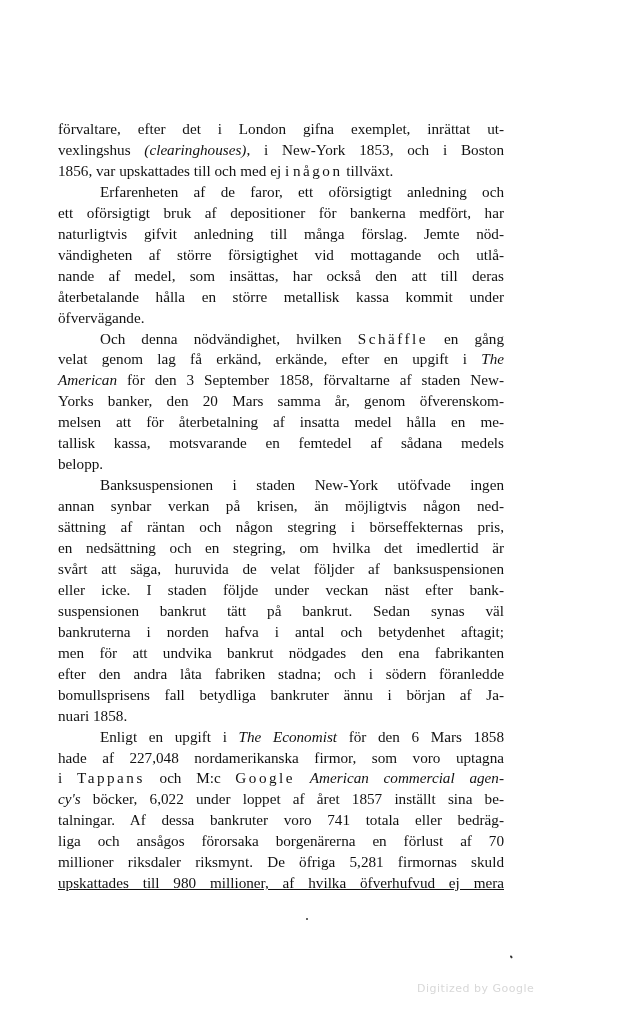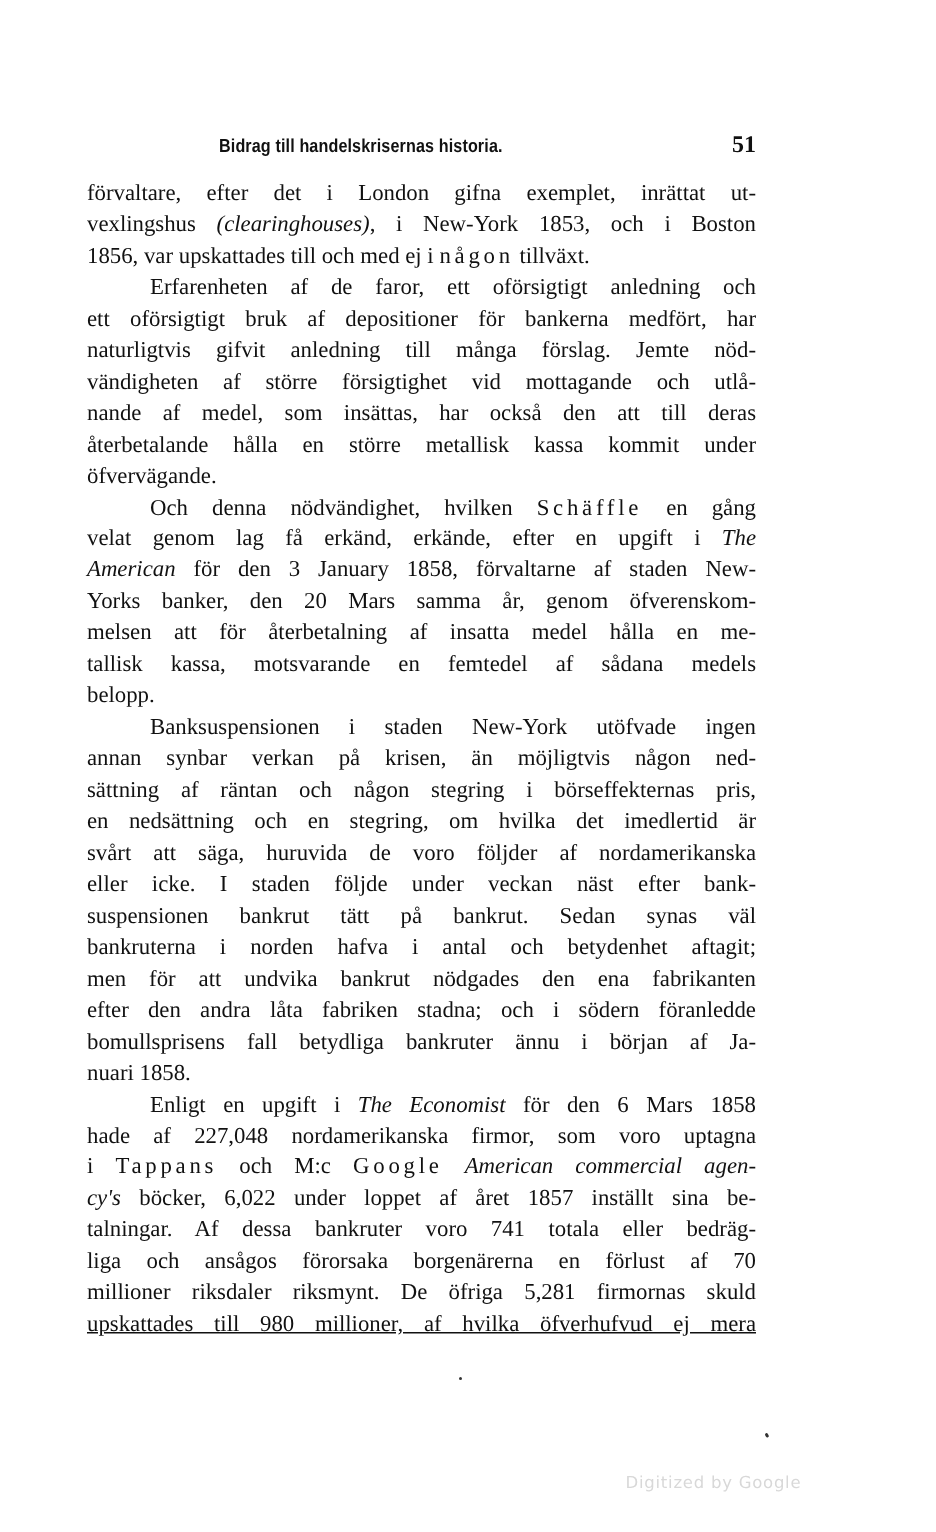--- a/index.html
+++ b/index.html
@@ -18,48 +18,44 @@
   .line span.i { font-style: italic; }
   .spaced { letter-spacing: 2.5px; }
   .watermark { position: absolute; left: 417px; top: 982px; font-family: "DejaVu Sans", sans-serif;
                font-size: 11px; color: #d8d8d8; letter-spacing: 0.5px; }
   .speck { position: absolute; background: #333; width: 2px; height: 2px; border-radius: 1px; }
 </style>
 </head>
 <body>
 
 <div class="page">
-  <div class="header">
-    <span class="running-title">Bidrag till handelskrisernas historia.</span>
-    <span class="page-number">51</span>
-  </div>
 
   <div class="body" id="body">
       <div class="line" style="top: 0px;">förvaltare, efter det i London gifna exemplet, inrättat ut-</div>
       <div class="line" style="top: 20.95px;"><span>vexlingshus </span><span class="i">(clearinghouses)</span><span>, i New-York 1853, och i Boston</span></div>
       <div class="line last" style="top: 41.9px;"><span>1856, var upskattades till och med ej i </span><span class="spaced">någon</span><span> tillväxt.</span></div>
       <div class="line indent" style="top: 62.85px;">Erfarenheten af de faror, ett oförsigtigt anledning och</div>
       <div class="line" style="top: 83.8px;">ett oförsigtigt bruk af depositioner för bankerna medfört, har</div>
       <div class="line" style="top: 104.75px;">naturligtvis gifvit anledning till många förslag. Jemte nöd-</div>
       <div class="line" style="top: 125.7px;">vändigheten af större försigtighet vid mottagande och utlå-</div>
       <div class="line" style="top: 146.65px;">nande af medel, som insättas, har också den att till deras</div>
       <div class="line" style="top: 167.6px;">återbetalande hålla en större metallisk kassa kommit under</div>
       <div class="line last" style="top: 188.55px;">öfvervägande.</div>
       <div class="line indent" style="top: 209.5px;"><span>Och denna nödvändighet, hvilken </span><span class="spaced">Schäffle</span><span> en gång</span></div>
       <div class="line" style="top: 230.45px;"><span>velat genom lag få erkänd, erkände, efter en upgift i </span><span class="i">The</span></div>
-      <div class="line" style="top: 251.4px;"><span class="i">American</span><span> för den 3 January 1858, förvaltarne af staden New-</span></div>
+      <div class="line" style="top: 251.4px;"><span class="i">American</span><span> för den 3 September 1858, förvaltarne af staden New-</span></div>
       <div class="line" style="top: 272.35px;">Yorks banker, den 20 Mars samma år, genom öfverenskom-</div>
       <div class="line" style="top: 293.3px;">melsen att för återbetalning af insatta medel hålla en me-</div>
       <div class="line" style="top: 314.25px;">tallisk kassa, motsvarande en femtedel af sådana medels</div>
       <div class="line last" style="top: 335.2px;">belopp.</div>
       <div class="line indent" style="top: 356.15px;">Banksuspensionen i staden New-York utöfvade ingen</div>
       <div class="line" style="top: 377.1px;">annan synbar verkan på krisen, än möjligtvis någon ned-</div>
       <div class="line" style="top: 398.05px;">sättning af räntan och någon stegring i börseffekternas pris,</div>
       <div class="line" style="top: 419px;">en nedsättning och en stegring, om hvilka det imedlertid är</div>
-      <div class="line" style="top: 439.95px;">svårt att säga, huruvida de voro följder af nordamerikanska</div>
+      <div class="line" style="top: 439.95px;">svårt att säga, huruvida de velat följder af banksuspensionen</div>
       <div class="line" style="top: 460.9px;">eller icke. I staden följde under veckan näst efter bank-</div>
       <div class="line" style="top: 481.85px;">suspensionen bankrut tätt på bankrut. Sedan synas väl</div>
       <div class="line" style="top: 502.8px;">bankruterna i norden hafva i antal och betydenhet aftagit;</div>
       <div class="line" style="top: 523.75px;">men för att undvika bankrut nödgades den ena fabrikanten</div>
       <div class="line" style="top: 544.7px;">efter den andra låta fabriken stadna; och i södern föranledde</div>
       <div class="line" style="top: 565.65px;">bomullsprisens fall betydliga bankruter ännu i början af Ja-</div>
       <div class="line last" style="top: 586.6px;">nuari 1858.</div>
       <div class="line indent" style="top: 607.55px;"><span>Enligt en upgift i </span><span class="i">The Economist</span><span> för den 6 Mars 1858</span></div>
       <div class="line" style="top: 628.5px;">hade af 227,048 nordamerikanska firmor, som voro uptagna</div>
       <div class="line" style="top: 649.45px;"><span>i </span><span class="spaced">Tappans</span><span> och M:c </span><span class="spaced">Google</span><span> </span><span class="i">American commercial agen-</span></div>

